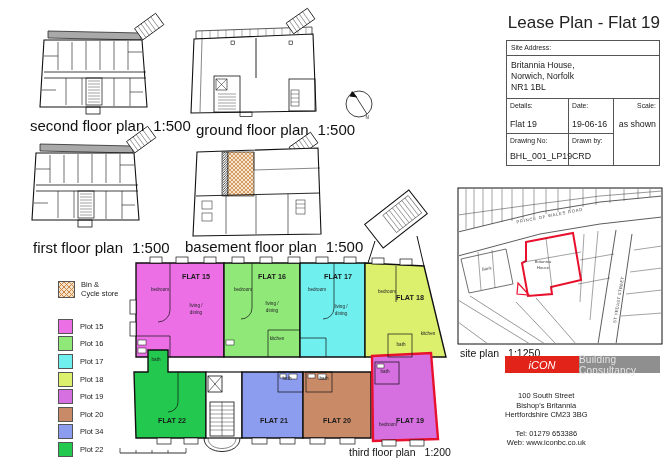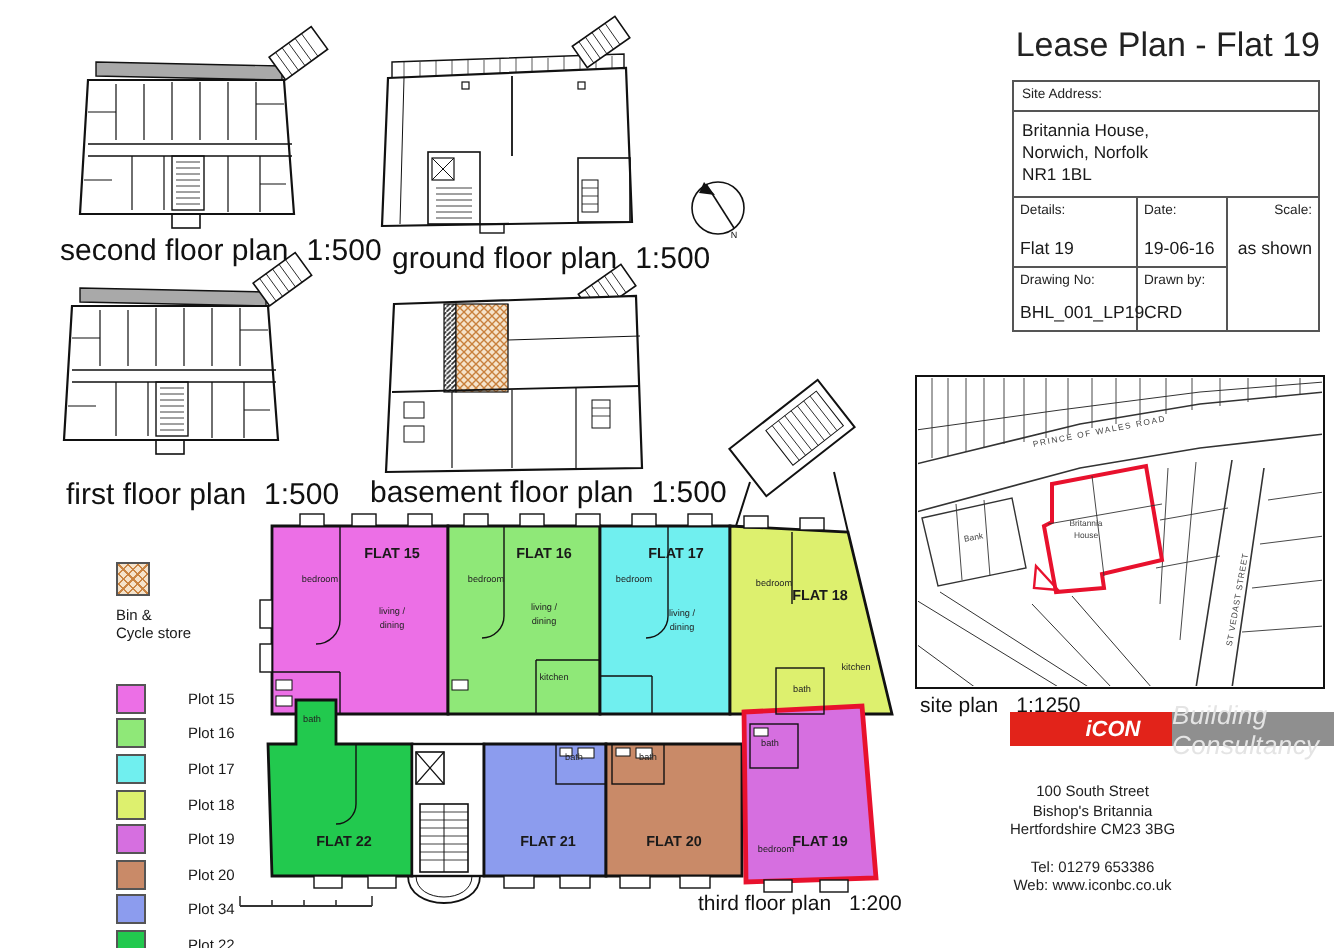--- a/index.html
+++ b/index.html
@@ -23,35 +23,35 @@
   .tb-grid .lbl{font-size:6.8px;color:#222;}
   .tb-grid .val{font-size:8.8px;margin-top:10px;}
   .tb-grid .val.tight{margin-top:7px;}
   .c-r{border-right:1px solid #555;}
   .r2{border-top:1px solid #555;}
   .scale-cell{grid-column:3;grid-row:1/3;padding:3px;text-align:right;}
   .scale-cell .val{white-space:pre-line;}
 
   
   .legend{position:absolute;left:58px;top:281px;font-size:7.5px;}
-  .bin-item{display:flex;gap:6px;margin-bottom:19px;flex-direction:column;}
+  .bin-item{display:flex;gap:6px;margin-bottom:19px;}
   .bin-sw{width:15px;height:15px;border:1px solid #555;flex:none;
     background:
       repeating-linear-gradient(45deg,rgba(200,128,60,.95) 0 .8px,transparent .8px 3.4px),
       repeating-linear-gradient(-45deg,rgba(200,128,60,.95) 0 .8px,#f5e3cb .8px 3.4px);}
   .bin-lbl{line-height:8.8px;padding-top:0;}
-  .plot{display:flex;align-items:center;gap:21px;height:17.6px;}
+  .plot{display:flex;align-items:center;gap:7px;height:17.6px;}
   .plot .sw{width:13px;height:13px;border:1px solid #555;flex:none;}
 
   
   .logo{position:absolute;left:505px;top:356px;display:flex;height:17px;}
-  .logo .red{width:59px;display:flex;align-items:center;justify-content:center;
-             color:#fff;font-weight:700;font-style:italic;font-size:11px;padding-left:22px;}
+  .logo .red{width:74px;display:flex;align-items:center;justify-content:center;
+             color:#fff;font-weight:400;font-style:italic;font-size:11px;}
   .logo .gray{width:81px;display:flex;align-items:center;justify-content:center;
-              color:#e4e4e4;font-style:italic;font-size:13px;letter-spacing:.2px;}
+              color:#e4e4e4;font-size:10px;letter-spacing:.2px;}
   .firm{position:absolute;left:505px;top:391px;font-size:7.5px;line-height:9.6px;color:#222;text-align:center;}
   .firm .tel{margin-top:9px;}
 </style>
 </head>
 <body>
 
 <div class="page">
 
   <svg class="drawings" width="670" height="474" viewBox="0 0 670 474">
     <defs>

